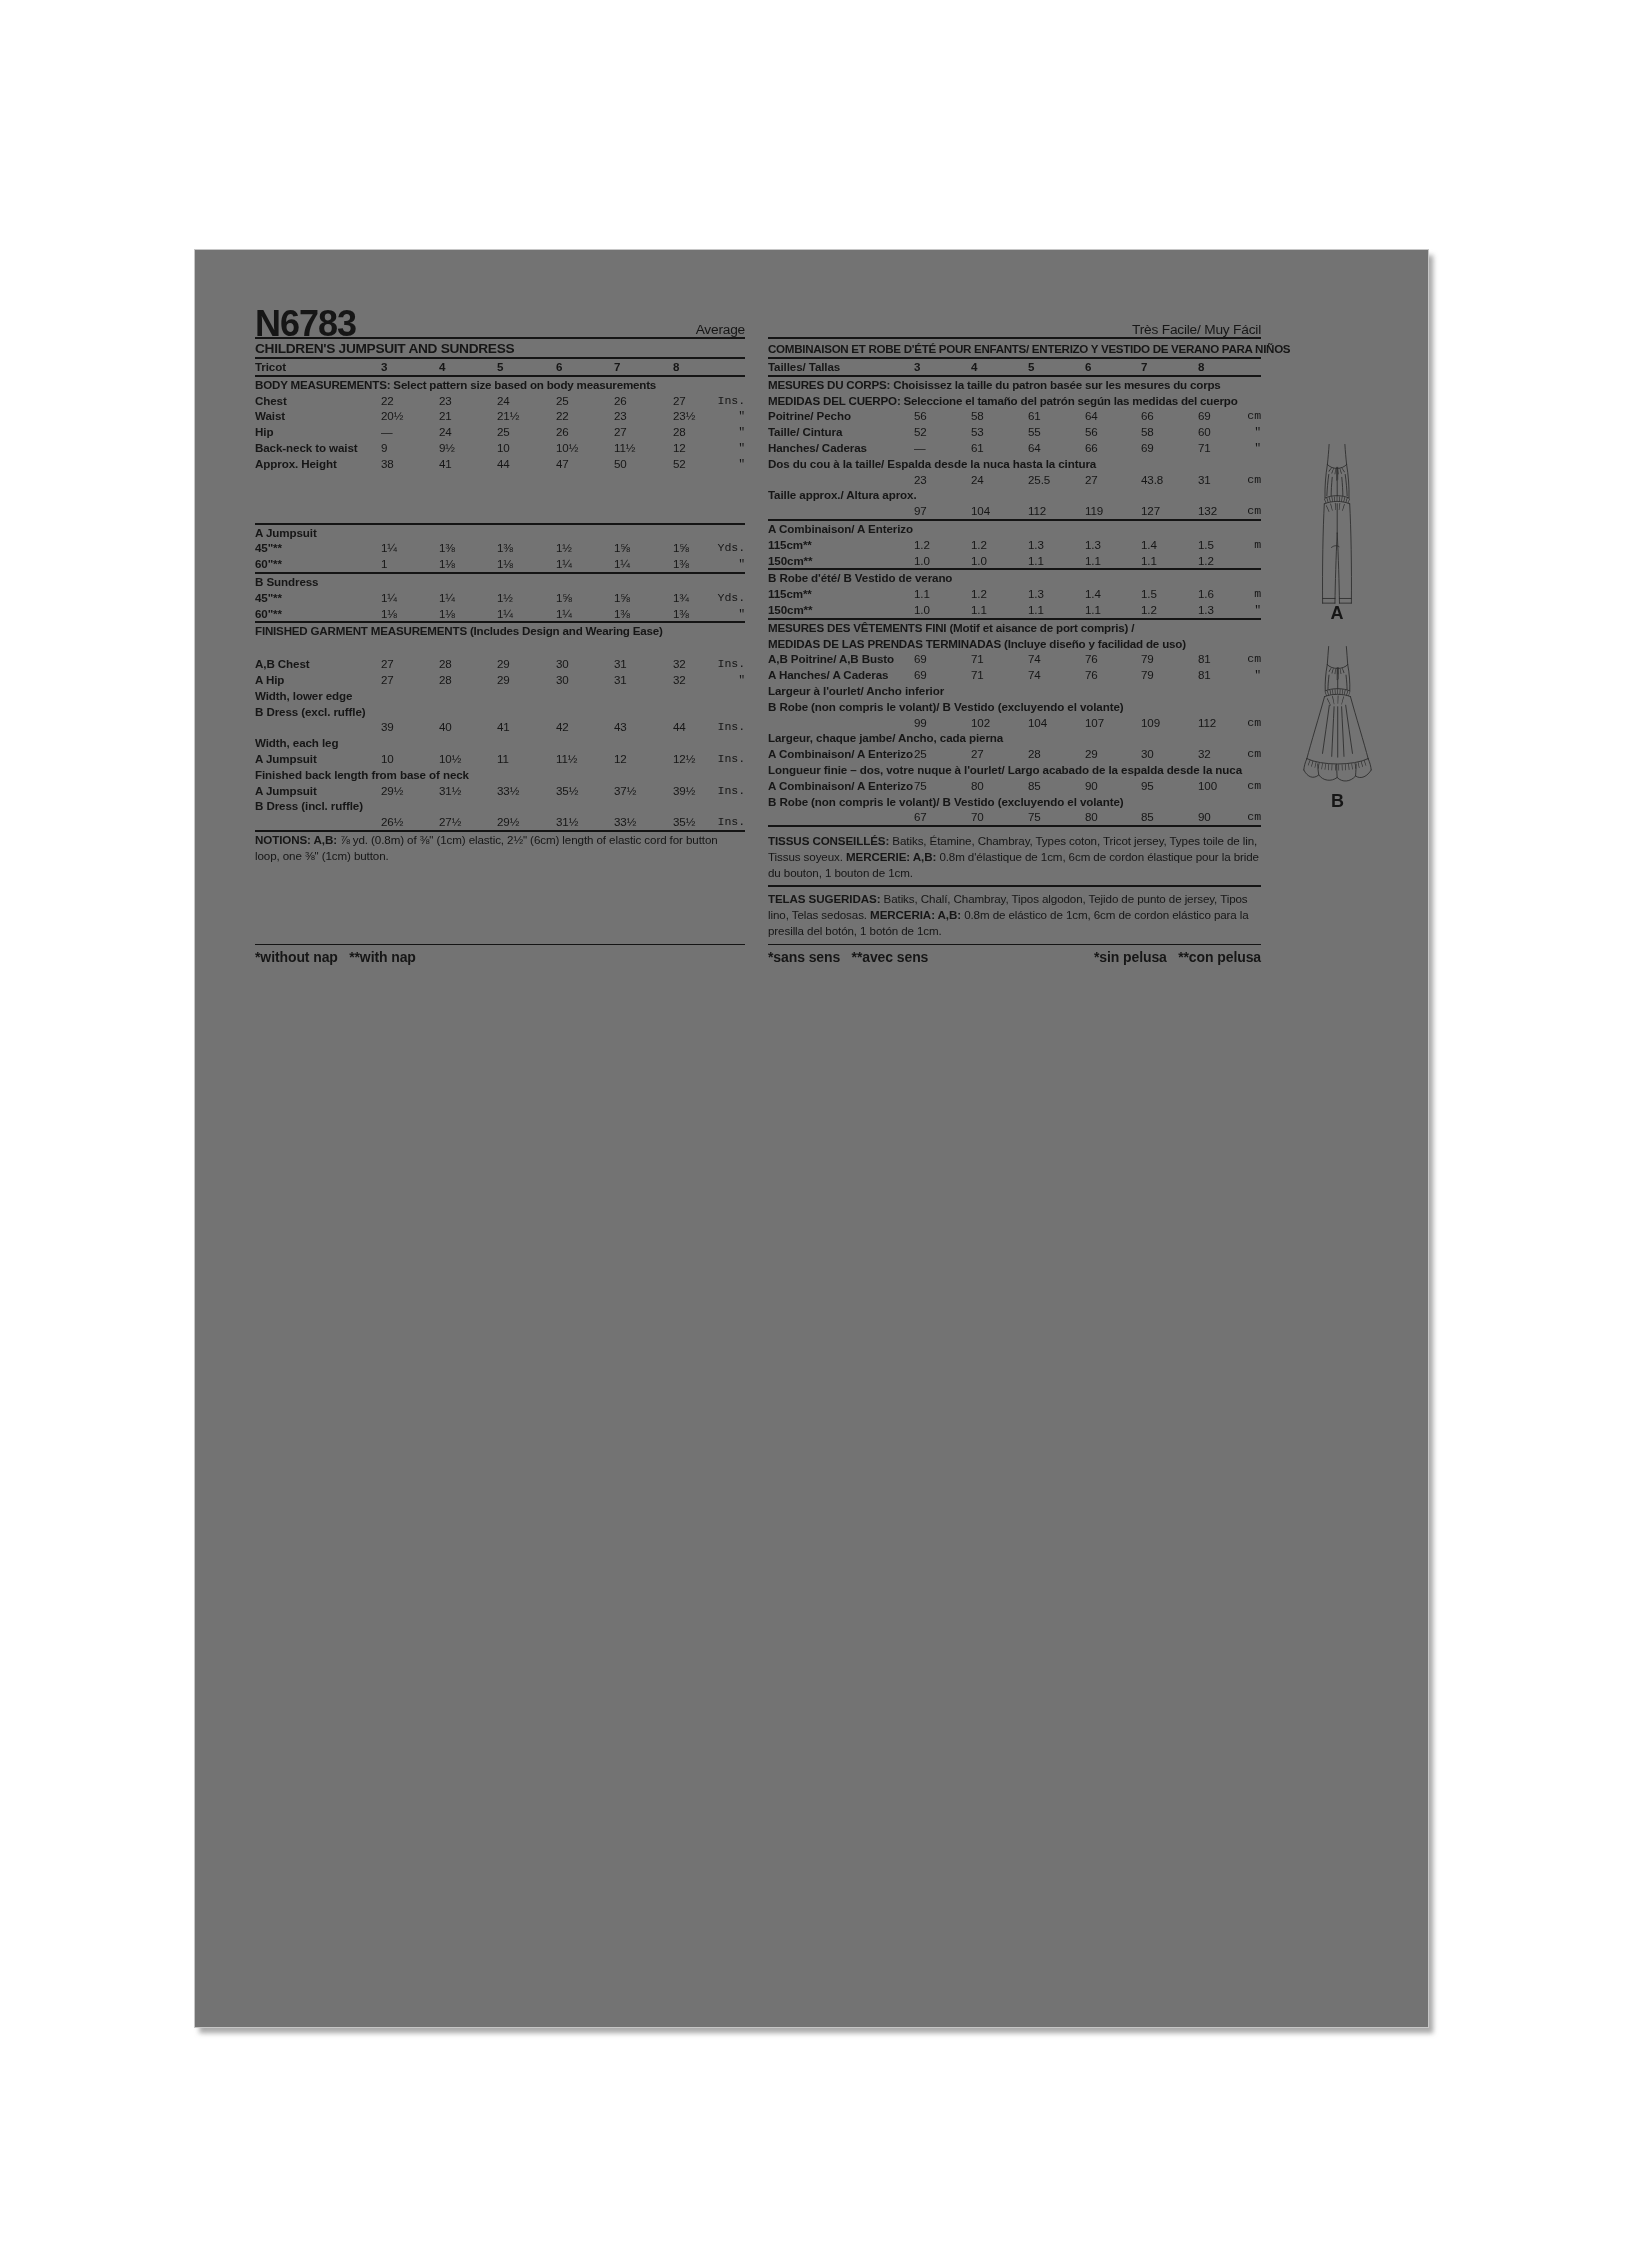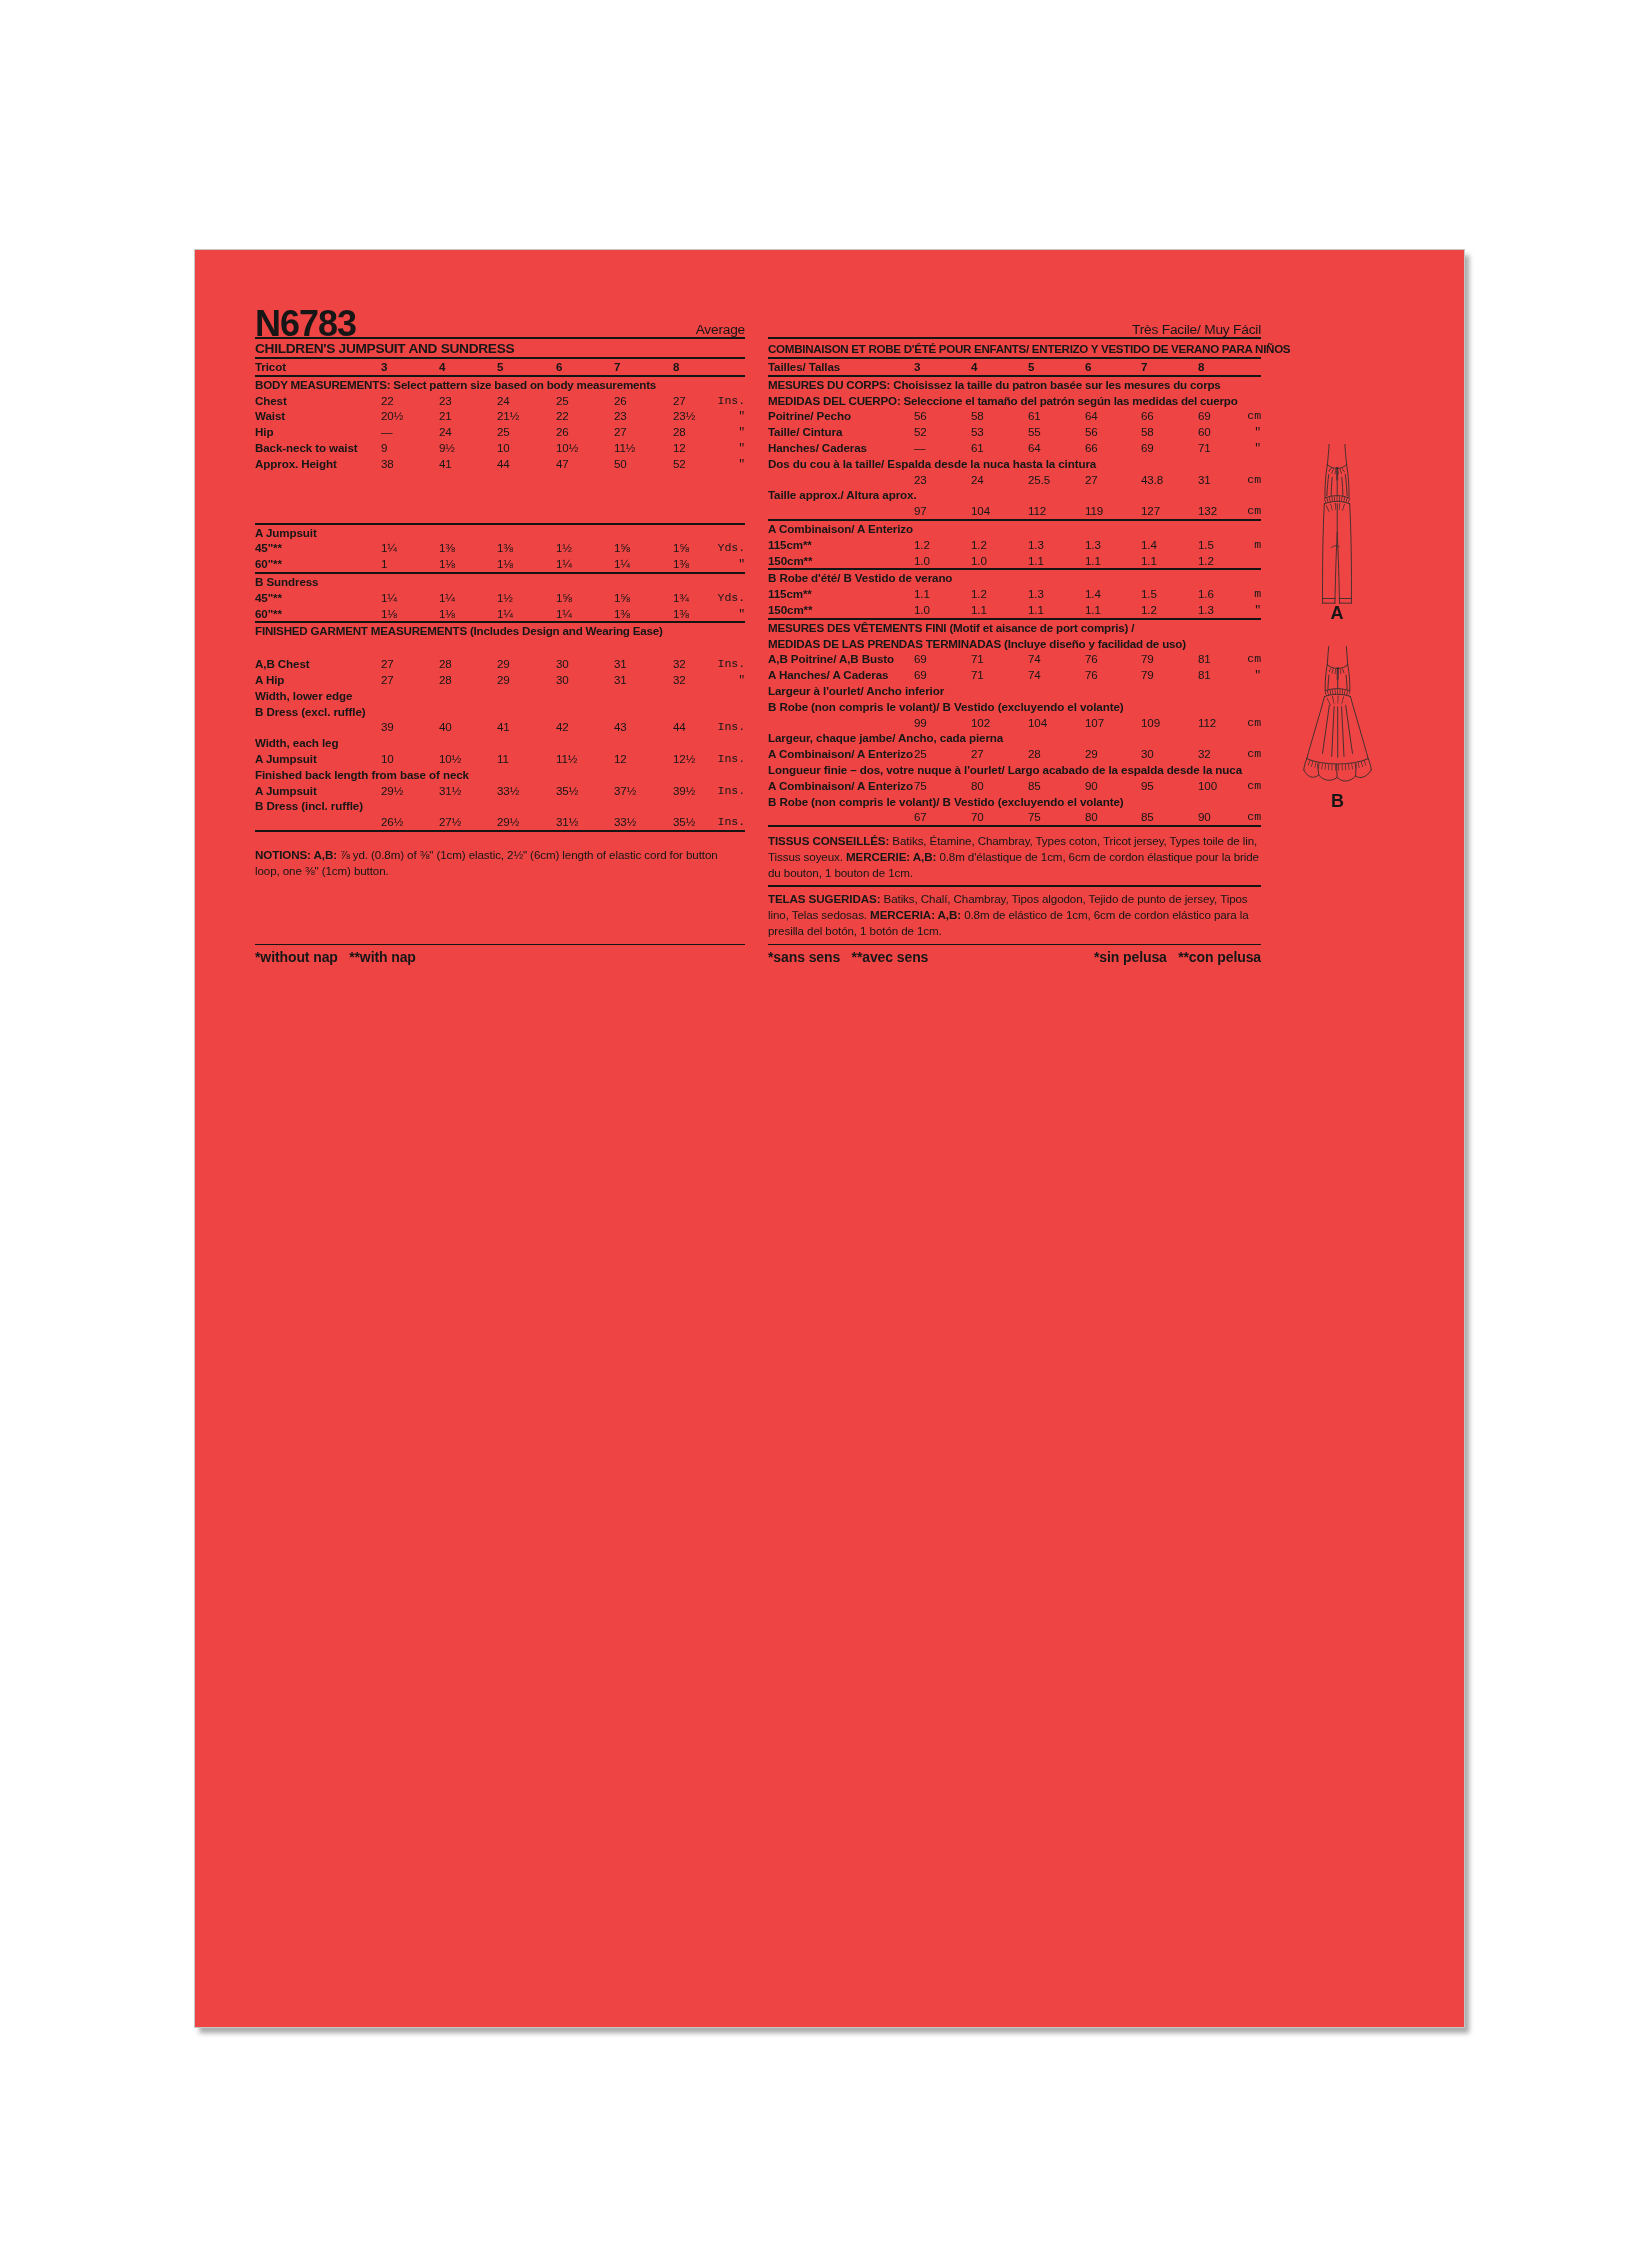--- a/index.html
+++ b/index.html
@@ -2,23 +2,22 @@
 <html style="font-size:11px"><head>
 <meta charset="utf-8">
 <style>
   html,body{margin:0;padding:0;}
   body{
     width:1645px;height:2261px;position:relative;background:#ffffff;
     font-family:"Liberation Sans","DejaVu Sans",sans-serif;color:#161616;
   }
   .page{
     position:absolute;left:194px;top:249px;width:1233px;height:1777px;
-    background:#ef4444;border:1.4px solid #c6c6c6;
+    background:#737373;border:1.4px solid #c6c6c6;
     box-shadow:4.8px 5.5px 4.8px rgba(140,140,140,0.75);
-    padding-left:36px;
   }
   .col{position:absolute;top:58px;}
   .col-left{left:60px;width:490px;}
   .col-right{left:573px;width:493px;}
   .masthead{display:flex;align-items:flex-end;height:29px;}
   .mast-code{font-size:36px;font-weight:700;letter-spacing:-1px;line-height:27px;}
   .mast-diff{margin-left:auto;font-size:13.7px;line-height:15px;letter-spacing:-0.2px;font-weight:400;margin-top:28px;}
   .rule{border-top:2.1px solid #141414;height:0;}
   .titlebar{height:18px;display:flex;align-items:center;font-weight:700;font-size:13.7px;letter-spacing:-0.3px;white-space:nowrap;}
   .titlebar.small{font-size:11.6px;}
@@ -253,21 +252,21 @@
           <span class="val">26½</span>
           <span class="val">27½</span>
           <span class="val">29½</span>
           <span class="val">31½</span>
           <span class="val">33½</span>
           <span class="val">35½</span>
           <span class="unit">Ins.</span>
         </div>
       </div>
     <div class="rule"></div>
-    <div class="para" style="margin-top:15px"><span class="b">NOTIONS: A,B: </span><span>⅞ yd. (0.8m) of ⅜" (1cm) elastic, 2½" (6cm) length of elastic cord for button loop, one ⅜" (1cm) button.</span></div>
+    <div class="para" style=""><span class="b">NOTIONS: A,B: </span><span>⅞ yd. (0.8m) of ⅜" (1cm) elastic, 2½" (6cm) length of elastic cord for button loop, one ⅜" (1cm) button.</span></div>
     <div class="fn">
       <span>*without nap   **with nap</span>
     </div>
   </div>
 
   <div class="col col-right">
     <div class="masthead">
       <span class="mast-diff">Très Facile/ Muy Fácil</span>
     </div>
     <div class="rule"></div>

